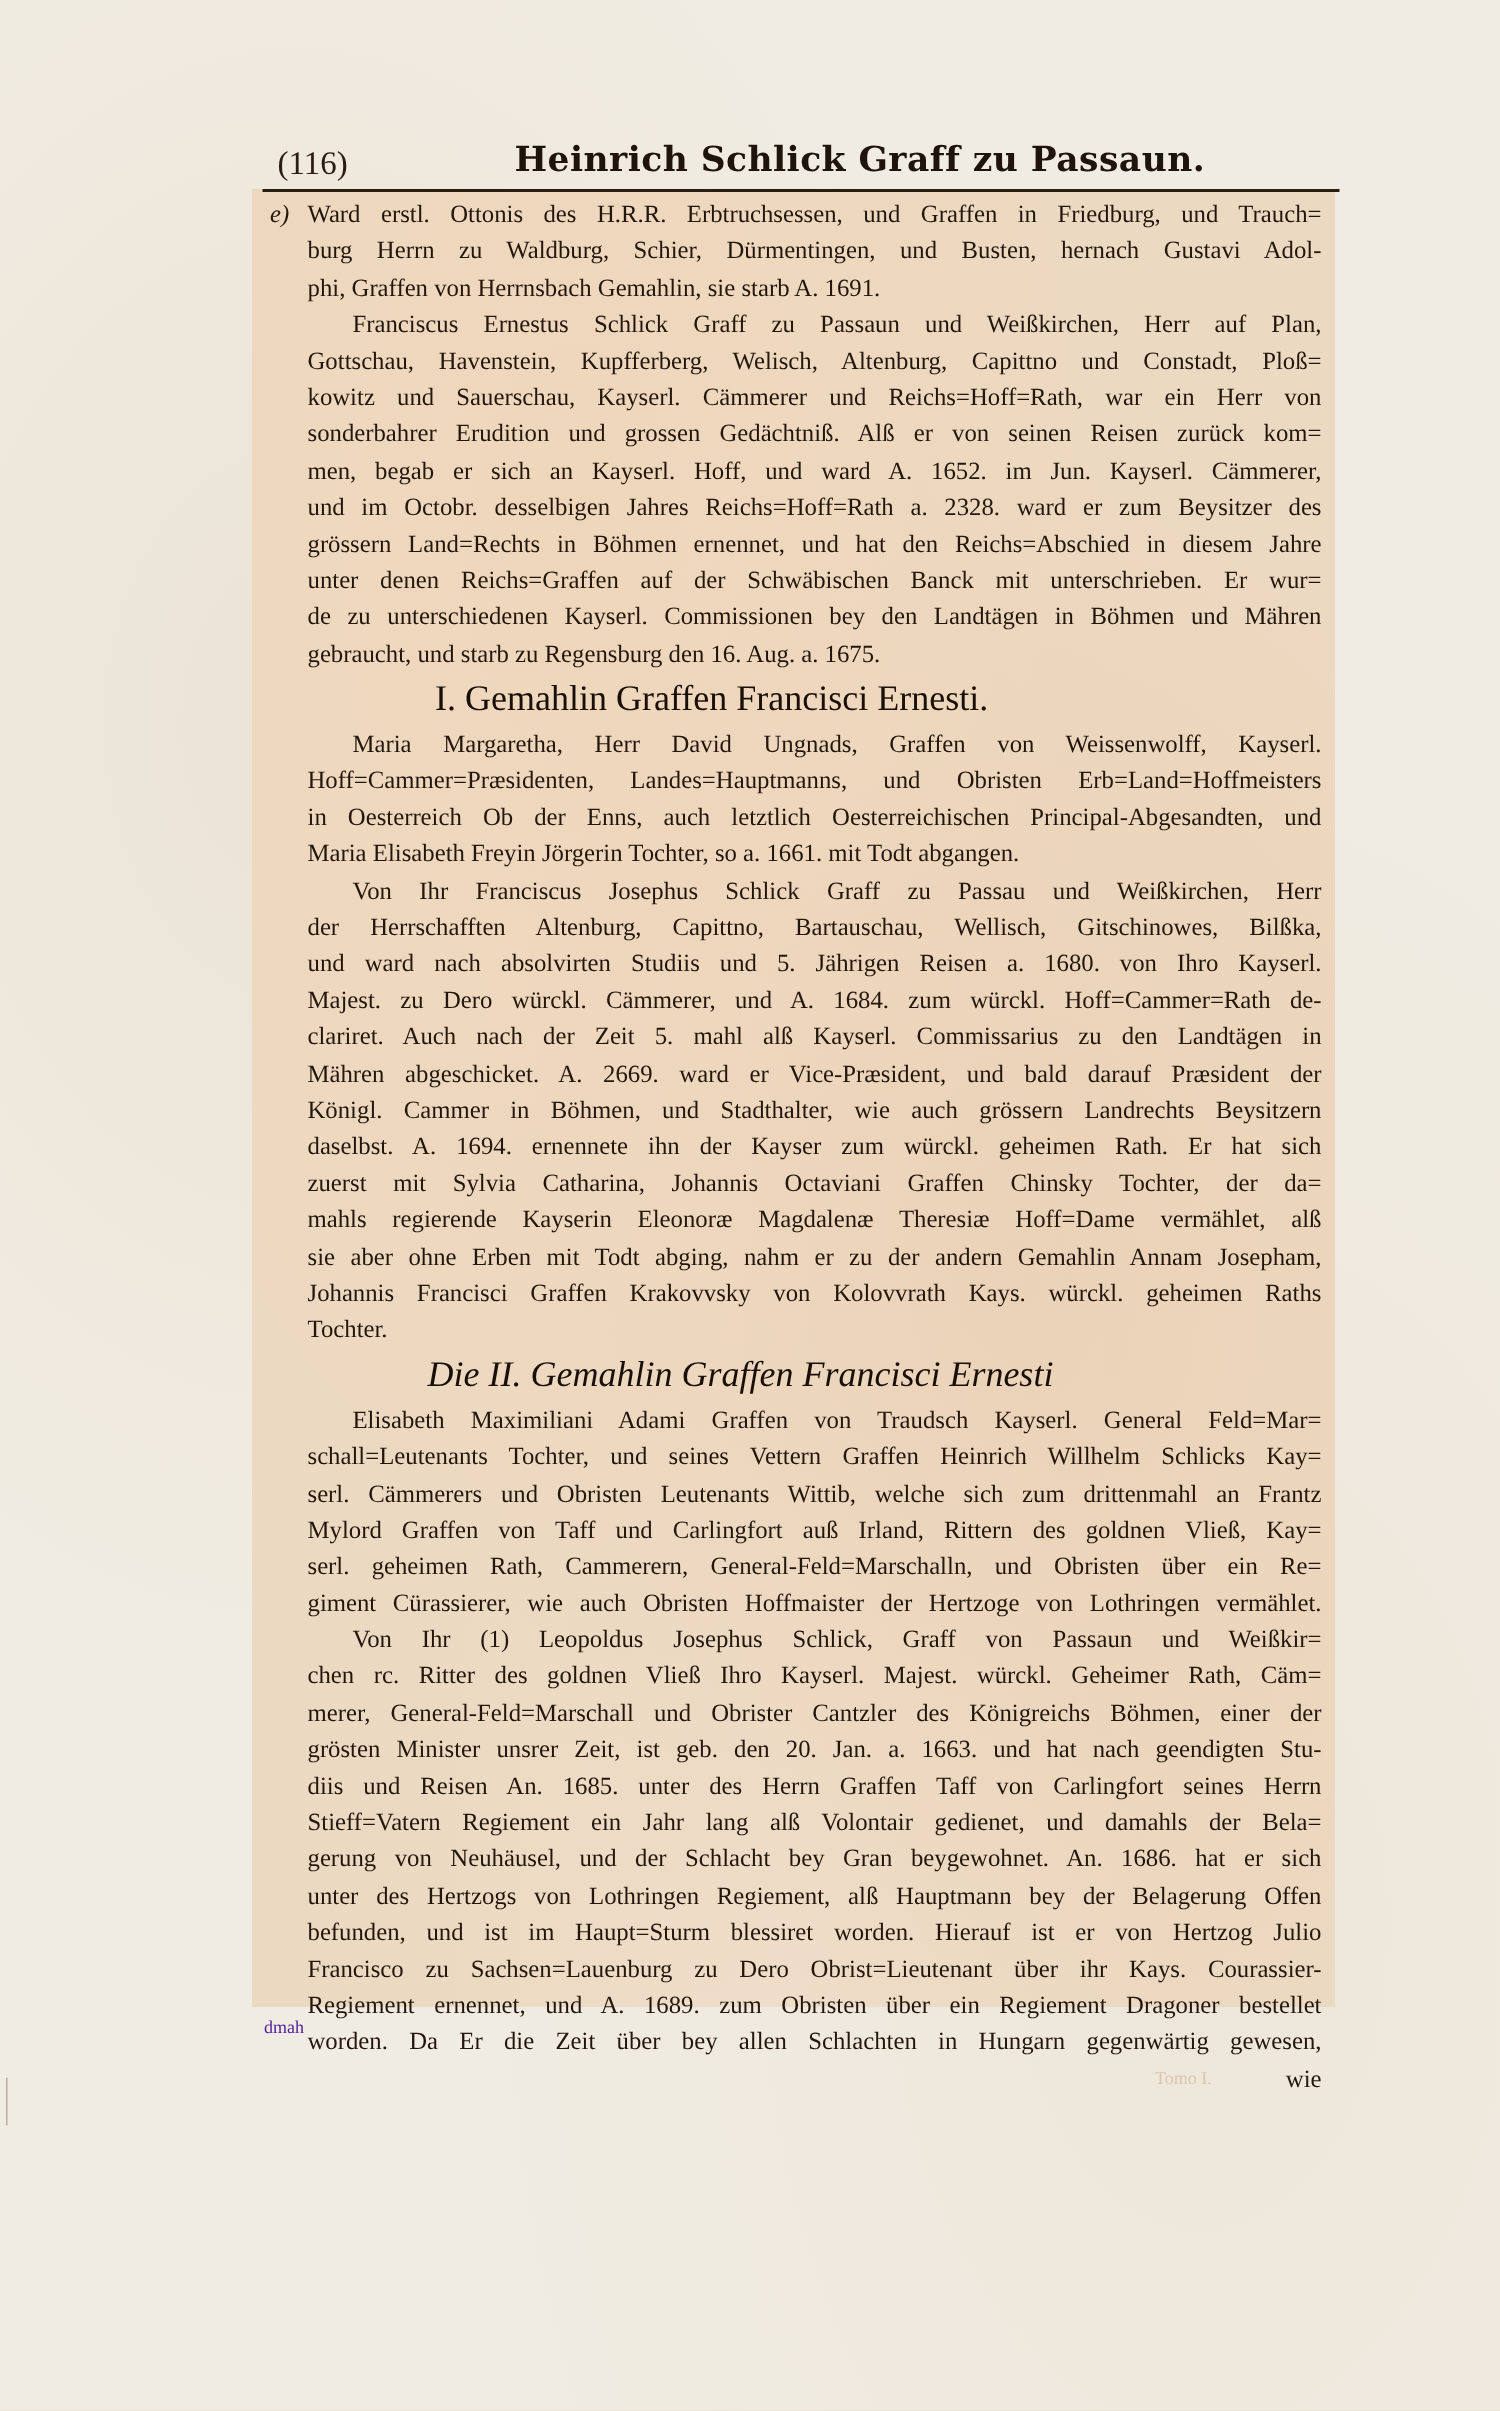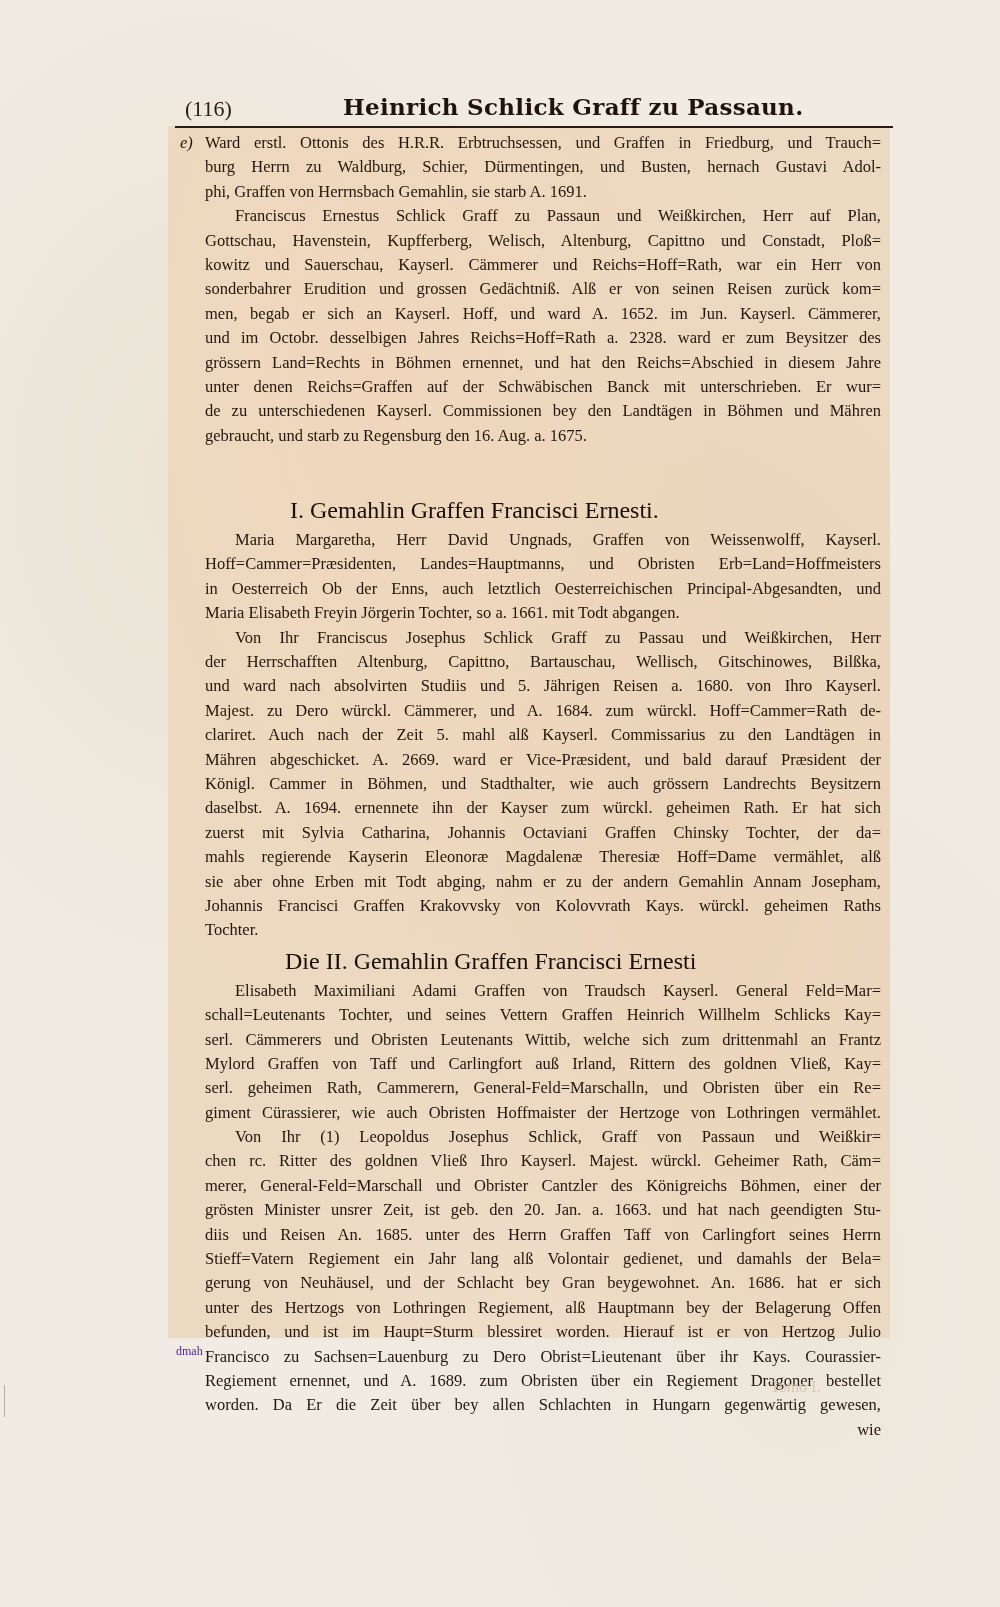--- a/index.html
+++ b/index.html
@@ -52,29 +52,29 @@
   .line.last { text-align-last: left; }
   .line.indent { padding-left: 30px; }
   .line.right { text-align: right; text-align-last: right; }
   .footnote-marker {
     position: absolute; left: -25px; font-style: italic;
   }
   .section-heading {
     height: 36px; line-height: 36px; font-size: 24px; white-space: nowrap;
     color: #1a0f08;
   }
-  .section-heading.h1 { padding-left: 85px; margin-top: 44px; }
-  .section-heading.h2 { padding-left: 80px; }
+  .section-heading.h1 { padding-left: 85px; }
+  .section-heading.h2 { padding-left: 80px; font-style: italic; }
   .mark-left {
     position: absolute; left: 176px; top: 1344px;
     font-family: "Liberation Serif", serif; font-size: 12px; color: #4c1d95;
   }
   .mark-bottom {
     position: absolute; left: 770px; top: 1378px;
-    font-family: "Liberation Serif", serif; font-size: 16px; color: #dcc4ad;
+    font-family: "Liberation Serif", serif; font-size: 12px; color: #dcc4ad;
   }
   .margin-stroke {
     position: absolute; left: 4px; top: 1385px; width: 1px; height: 32px; background: #b9ad9d;
   }
 </style>
 </head>
 <body>
 
 <div class="printed-area"></div>
 

